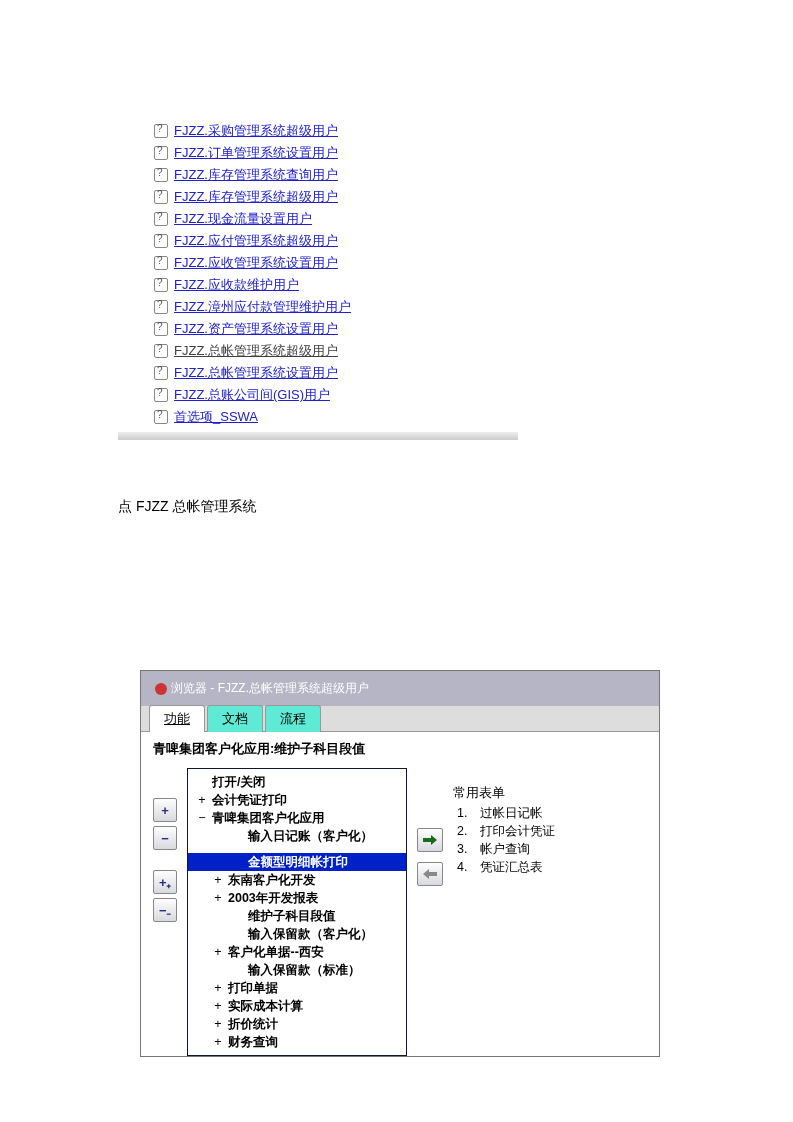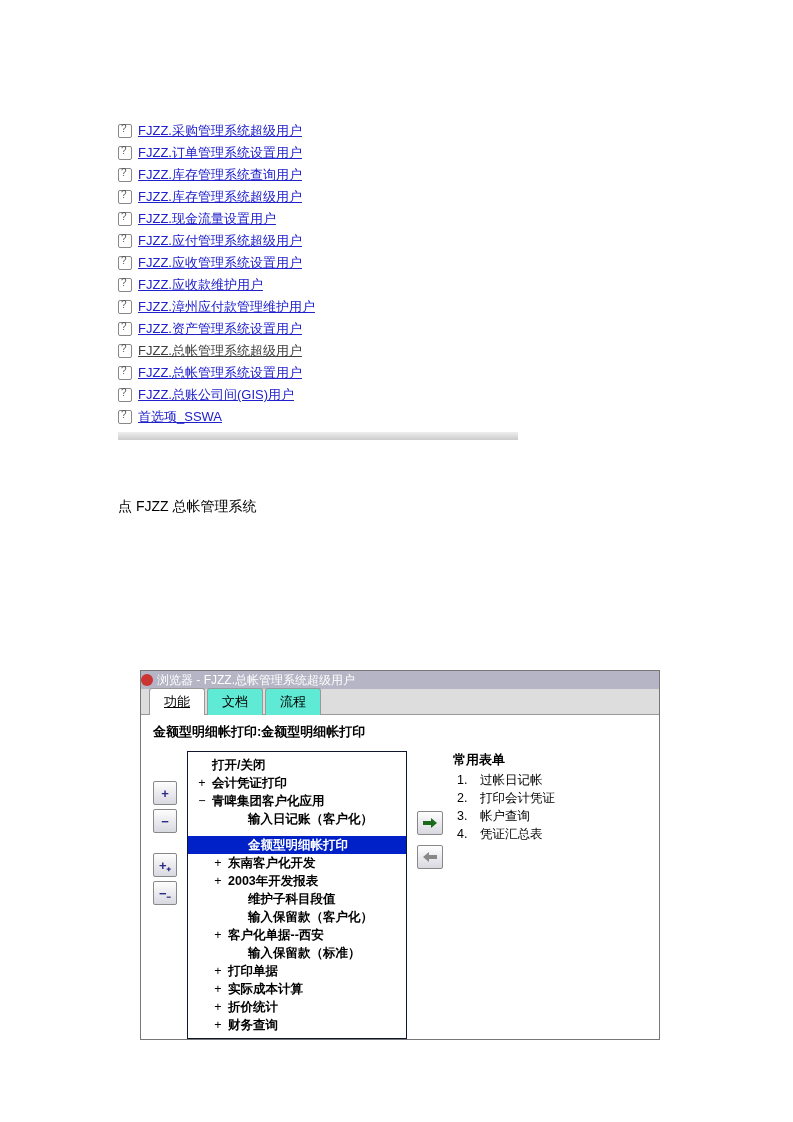--- a/index.html
+++ b/index.html
@@ -1,32 +1,32 @@
 <!DOCTYPE html>
 <html><head>
 <meta charset="utf-8">
 <style>
 * { box-sizing: border-box; margin: 0; padding: 0; }
 body { width: 793px; height: 1122px; background: #fff; font-family: "SimSun", "宋体", sans-serif; font-size: 13px; position: relative; }
 
 
 .links-panel { position: absolute; left: 118px; top: 120px; width: 400px; }
-.link-row { display: flex; align-items: center; height: 22px; }
+.link-row { display: flex; align-items: center; height: 22px; margin-left: 36px; }
 .link-icon { width: 14px; height: 14px; border: 1px solid #888; border-radius: 2px; margin-right: 6px; position: relative; background: #fff; flex-shrink: 0; }
 .link-icon::after { content: "?"; position: absolute; left: 2px; top: -2px; font-size: 10px; color: #555; }
 .link-row a { color: #2020cc; text-decoration: underline; font-size: 13px; font-family: "SimSun", "宋体", sans-serif; }
 .link-row a.visited { color: #404040; }
 .links-footer { height: 8px; background: linear-gradient(#eee, #ccc); margin-top: 4px; width: 400px; }
 
 
 .instruction { position: absolute; left: 118px; top: 498px; font-size: 14px; font-family: "SimSun", "宋体", sans-serif; }
 
 
 .browser-window { position: absolute; left: 140px; top: 670px; width: 520px; border: 1px solid #777; background: #fff; }
-.titlebar { height: 18px; background: #b5b5c5; color: #fff; font-size: 12px; padding: 1px 0; display: flex; align-items: center; }
+.titlebar { height: 35px; background: #b5b5c5; color: #fff; font-size: 12px; padding: 1px 14px; display: flex; align-items: center; }
 .titlebar-icon { width: 12px; height: 12px; border-radius: 50%; background: #cc3333; margin-right: 4px; display: inline-block; }
 .tab-strip { background: #ddd; border-bottom: 1px solid #999; height: 26px; display: flex; align-items: flex-end; padding-left: 8px; }
 .tab { padding: 4px 14px; font-size: 13px; border: 1px solid #999; border-bottom: none; background: #5eead4; margin-right: 2px; border-radius: 3px 3px 0 0; position: relative; top: 1px; }
 .tab.active { background: #fff; text-decoration: underline; }
 .content-area { padding: 8px 12px 0 12px; background: #fff; }
 .breadcrumb { font-weight: bold; font-size: 13px; margin-bottom: 10px; }
 
 .workarea { display: flex; gap: 10px; padding-left: 0; }
 
 
@@ -43,21 +43,21 @@
 .tree-row.indent2 { padding-left: 44px; }
 .tree-row.selected { background: #0020c8; color: #fff; margin-top: 8px; }
 
 
 .transfer-col { display: flex; flex-direction: column; gap: 10px; padding-top: 60px; }
 .trans-btn { width: 26px; height: 24px; background: linear-gradient(#fefefe, #d8d8e0); border: 1px solid #888; border-radius: 2px; display: flex; align-items: center; justify-content: center; cursor: pointer; }
 .trans-btn svg { width: 16px; height: 12px; }
 
 
 .forms-panel { flex: 1; font-size: 12.5px; }
-.forms-header { font-weight: bold; margin-bottom: 2px; font-size: 13px; }
+.forms-header { font-weight: normal; margin-bottom: 2px; font-size: 13px; margin-top: 16px; }
 .forms-panel ol { list-style: none; padding-left: 4px; }
 .forms-panel li { line-height: 18px; font-weight: normal; }
 
 </style>
 </head>
 <body>
 
 <div class="links-panel">
   <div id="links-container">
       <div class="link-row">
@@ -126,21 +126,21 @@
   <div class="titlebar">
     <span class="titlebar-icon"></span>
     <span>浏览器 - FJZZ.总帐管理系统超级用户</span>
   </div>
   <div class="tab-strip" id="tab-strip">
       <div class="tab active">功能</div>
       <div class="tab">文档</div>
       <div class="tab">流程</div>
     </div>
   <div class="content-area">
-    <div class="breadcrumb">金额型明细帐打印:金额型明细帐打印</div>
+    <div class="breadcrumb">青啤集团客户化应用:维护子科目段值</div>
     <div class="workarea">
 
       <div class="btn-col">
         <div class="sq-btn">
             <span>+</span>
           </div>
         <div class="sq-btn wide-gap">
             <span>−</span>
           </div>
         <div class="sq-btn">

